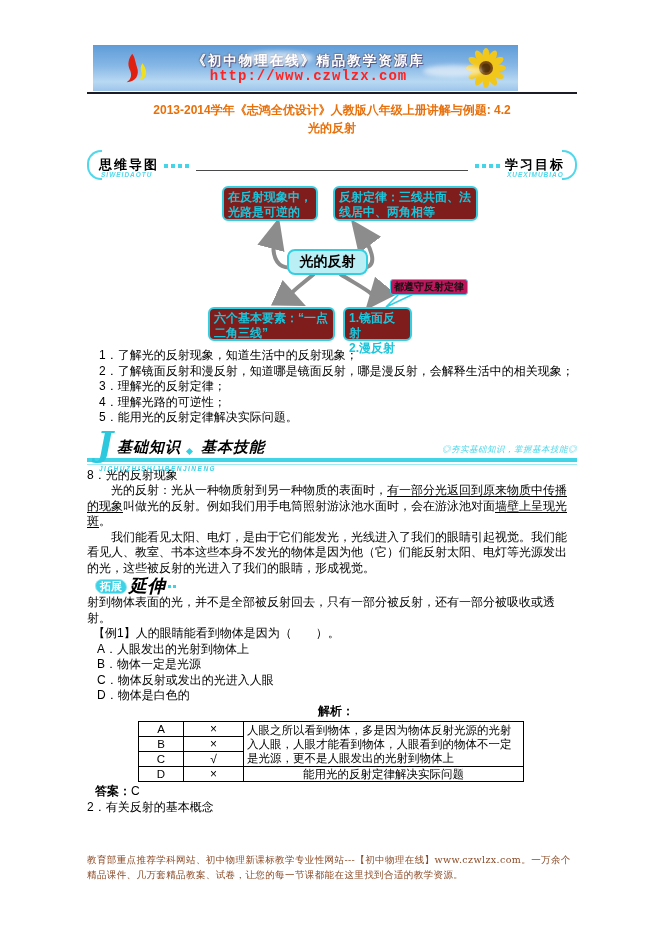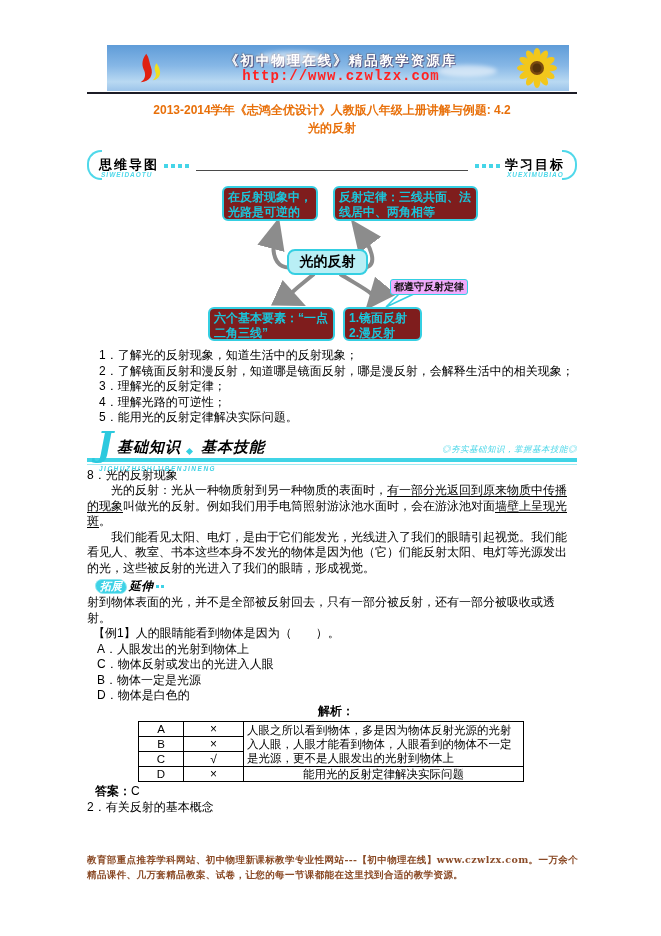--- a/index.html
+++ b/index.html
@@ -2,21 +2,21 @@
 <html><head>
 <meta charset="utf-8">
 <style>
   html,body{margin:0;padding:0;background:#ffffff;}
   .page{position:relative;width:661px;height:936px;background:#fff;overflow:hidden;
         font-family:"Liberation Sans",sans-serif;color:#000;}
   .content{position:absolute;left:87px;top:0;width:490px;}
 
   
   .banner-wrap{margin-top:45px;}
-  .banner{margin-left:20px;width:462px;height:46px;display:flex;align-items:center;
+  .banner{margin-left:6px;width:425px;height:46px;display:flex;align-items:center;
           background:linear-gradient(180deg,#5f9cd8 0%,#86b7e6 45%,#b9d9f2 80%,#9cc4ea 100%);
           position:relative;overflow:hidden;gap:6px;}
   .banner .cloud{position:absolute;background:rgba(255,255,255,.55);border-radius:50%;filter:blur(2px);}
   .logo{margin-left:26px;flex:0 0 auto;}
   .banner-text{flex:1;text-align:center;line-height:1.1;margin-top:2px;}
   .site-title{color:#fff;font-weight:bold;font-size:13.5px;letter-spacing:2px;
               text-shadow:1px 1px 0 #5a5a8a,-1px -1px 0 #88555533,0 0 2px #444;}
   .site-url{color:#ff2222;font-size:14px;font-family:"Liberation Mono",monospace;font-weight:bold;letter-spacing:1px;}
   .sunflower{margin-right:10px;flex:0 0 auto;}
   .hrule{border-top:2px solid #1c1c26;margin-top:1px;width:490px;}
@@ -38,21 +38,21 @@
   .dots i{width:4px;height:4px;background:#45d5e8;display:block;}
   .mmh-line{flex:1;border-bottom:1.5px solid #4a4a4a;transform:translateY(5px);margin:0 2px;}
 
   
   .mindmap{position:relative;height:163px;margin-top:2px;}
   .mm-svg{position:absolute;left:0;top:0;z-index:1;}
   .mm-box{position:absolute;z-index:2;border:2px solid #35cfe2;border-radius:6px;background:#7f1d1d;
           color:#19c5da;font-size:12px;font-weight:bold;line-height:15px;padding:2px 4px;box-sizing:border-box;}
   .mm-center{position:absolute;z-index:2;border:2px solid #35cfe2;border-radius:8px;background:#b9eff5;
              color:#000;font-weight:bold;font-size:14px;text-align:center;line-height:21px;box-sizing:border-box;}
-  .mm-callout{position:absolute;z-index:3;border:1.5px solid #35cfe2;border-radius:3px;background:#f0abfc;
+  .mm-callout{position:absolute;z-index:3;border:1.5px solid #35cfe2;border-radius:3px;background:#be185d;
               color:#111;font-size:10px;font-weight:bold;line-height:12px;padding:1px 3px;box-sizing:border-box;
               white-space:nowrap;}
   .prewrap{white-space:pre-line;}
 
   
   .objectives{margin-top:4px;padding-left:12px;font-size:12px;line-height:15.5px;}
   .section-header{margin-top:5px;position:relative;height:33px;}
   .sh-row{display:flex;align-items:flex-end;}
   .sh-j{font-family:"DejaVu Serif",serif;font-style:italic;font-weight:bold;color:#2cc9de;
         font-size:34px;line-height:26px;margin-left:10px;}
@@ -60,41 +60,41 @@
   .sh-sep{width:5px;height:5px;background:#35cfe2;transform:rotate(45deg);margin:0 5px 3px 6px;}
   .sh-note{margin-left:auto;color:#49d6e8;font-size:8.5px;font-style:italic;margin-bottom:1px;letter-spacing:.5px;}
   .sh-bar{height:4px;background:#40d4e6;margin-top:1px;}
   .sh-line{height:1px;background:#9eebf3;margin-top:2px;}
   .sh-sub{color:#3fd2e5;font-size:6.5px;font-weight:bold;font-style:italic;letter-spacing:1.5px;margin-left:12px;}
 
   .kb{font-size:12px;line-height:15.5px;margin-top:4px;}
   .kb .indent{text-indent:2em;}
   .kb u{text-underline-offset:2px;}
   .badge-row{margin:3px 0 1px 8px;display:flex;align-items:center;height:15px;}
-  .badge-cloud{background:#3ed2e6;color:#fff;font-weight:bold;font-style:italic;font-size:11px;
+  .badge-cloud{background:#3ed2e6;color:#fff;font-weight:bold;font-size:11px;
                line-height:13px;padding:0 4px;border-radius:8px 10px 8px 10px;border:1px solid #90e9f3;}
-  .badge-ext{font-weight:bold;font-style:italic;font-size:12px;margin-left:2px;}
+  .badge-ext{font-weight:bold;font-style:italic;font-size:18px;margin-left:2px;}
   .badge-dots{display:flex;gap:2px;margin-left:3px;}
   .badge-dots i{width:3px;height:3px;background:#3ed2e6;display:block;}
   .opt{margin-left:10px;}
   .q{margin-left:6px;}
   .lbl{font-weight:bold;margin-left:8px;text-align:center;}
 
   table.an{border-collapse:collapse;margin:2px 0 2px 51px;font-size:11.5px;line-height:14px;}
   table.an td{border:1px solid #000;padding:0 3px;height:15px;box-sizing:border-box;vertical-align:middle;}
   table.an td.c{text-align:center;}
   table.an td.opt-c{width:45px;}
   table.an td.mark-c{width:60px;font-size:12px;}
   table.an td.exp{width:280px;}
 
   .answer-line{margin-top:2px;}
   .answer-line .v{font-weight:normal;}
 
   .footer{position:absolute;left:87px;top:852px;width:492px;color:#8a4a26;
-          font-family:"DejaVu Serif",serif;font-weight:bold;font-size:9.5px;line-height:15px;
+          font-family:"DejaVu Serif",serif;font-weight:normal;font-size:9.5px;line-height:15px;
           letter-spacing:.4px;}
 </style>
 </head>
 <body>
 
 <div class="page">
   <div class="content">
 
     <div class="banner-wrap">
       <div class="banner">
@@ -172,21 +172,21 @@
         <path d="M254,74 C276,96 302,90 271,48" stroke="#8c8c8c" stroke-width="4" fill="none" marker-end="url(#ah)"></path>
         <path d="M227,93 C204,112 197,115 208,120" stroke="#8c8c8c" stroke-width="4" fill="none" marker-end="url(#ah)"></path>
         <path d="M253,93 C279,109 291,114 286,120" stroke="#8c8c8c" stroke-width="4" fill="none" marker-end="url(#ah)"></path>
         <polygon points="314,111 331,111 299,126" fill="#ffffff" stroke="#35cfe2" stroke-width="1.5"></polygon>
       </svg>
       <div class="mm-box" style="left:135px;top:5px;width:96px;height:35px;">在反射现象中，光路是可逆的</div>
       <div class="mm-box" style="left:246px;top:5px;width:145px;height:35px;">反射定律：三线共面、法线居中、两角相等</div>
       <div class="mm-center" style="left:200px;top:68px;width:81px;height:26px;">光的反射</div>
       <div class="mm-callout" style="left:303px;top:98px;">都遵守反射定律</div>
       <div class="mm-box" style="left:121px;top:126px;width:127px;height:34px;">六个基本要素：“一点二角三线”</div>
-      <div class="mm-box prewrap" style="left:256px;top:126px;width:79px;height:34px;">1.镜面反射
+      <div class="mm-box prewrap" style="left:256px;top:126px;width:69px;height:34px;">1.镜面反射
 2.漫反射</div>
     </div>
 
     <div class="objectives">
       <div>1．了解光的反射现象，知道生活中的反射现象；</div>
       <div>2．了解镜面反射和漫反射，知道哪是镜面反射，哪是漫反射，会解释生活中的相关现象；</div>
       <div>3．理解光的反射定律；</div>
       <div>4．理解光路的可逆性；</div>
       <div>5．能用光的反射定律解决实际问题。</div>
     </div>
@@ -216,22 +216,22 @@
         <span class="badge-ext">延伸</span>
         <span class="badge-dots">
             <i></i>
             <i></i>
           </span>
       </div>
       <div>射到物体表面的光，并不是全部被反射回去，只有一部分被反射，还有一部分被吸收或透射。</div>
 
       <div class="q">【例1】人的眼睛能看到物体是因为（　　）。</div>
       <div class="opt">A．人眼发出的光射到物体上</div>
+      <div class="opt">B．物体一定是光源</div>
       <div class="opt">C．物体反射或发出的光进入人眼</div>
-      <div class="opt">B．物体一定是光源</div>
       <div class="opt">D．物体是白色的</div>
 
       <div class="lbl">解析：</div>
 
       <table class="an">
         <tbody>
             <tr>
           <td class="c opt-c">A</td>
           <td class="c mark-c">×</td>
           <td class="exp" rowspan="3">人眼之所以看到物体，多是因为物体反射光源的光射入人眼，人眼才能看到物体，人眼看到的物体不一定是光源，更不是人眼发出的光射到物体上</td>

